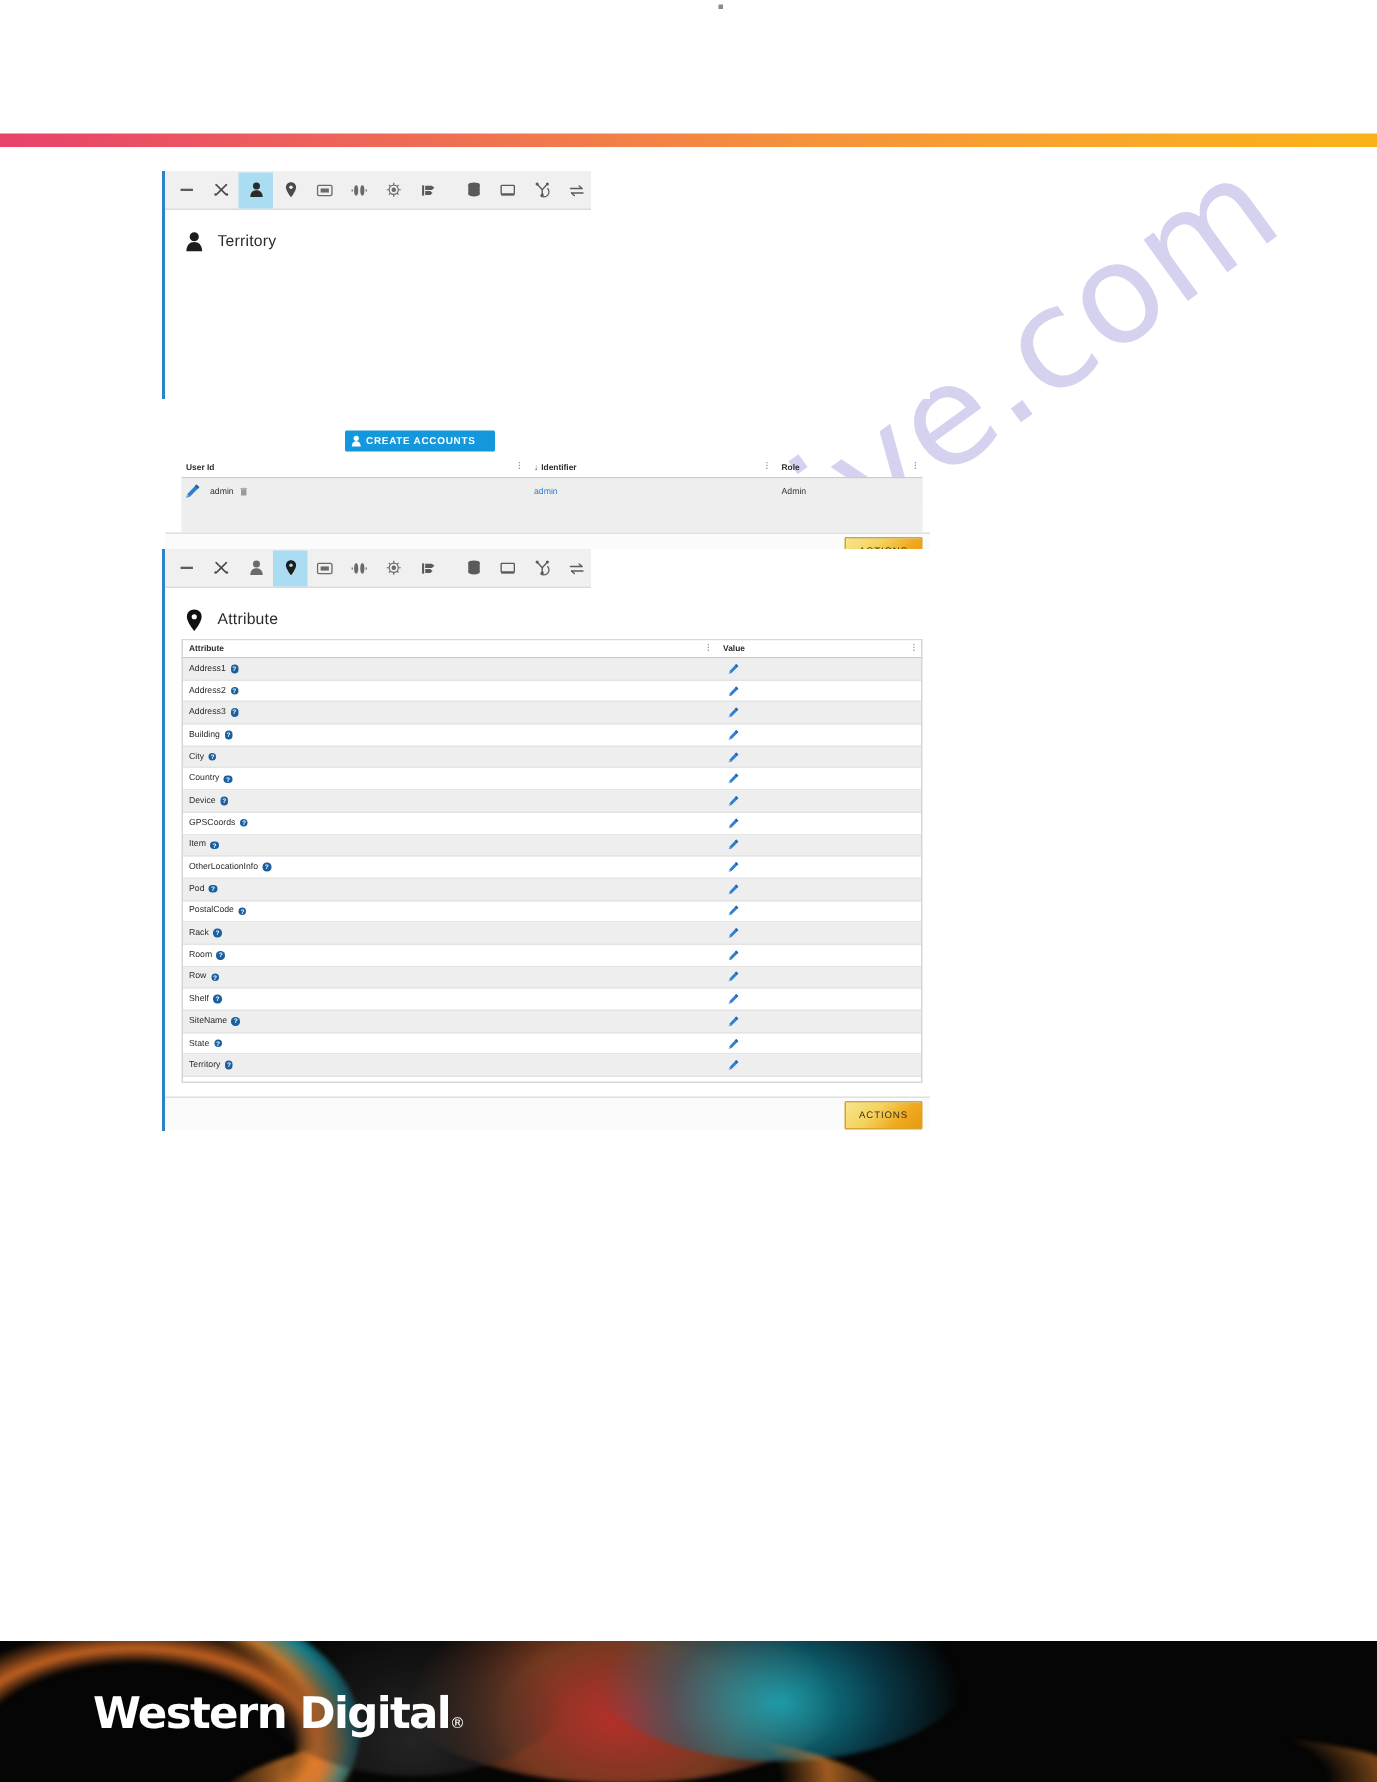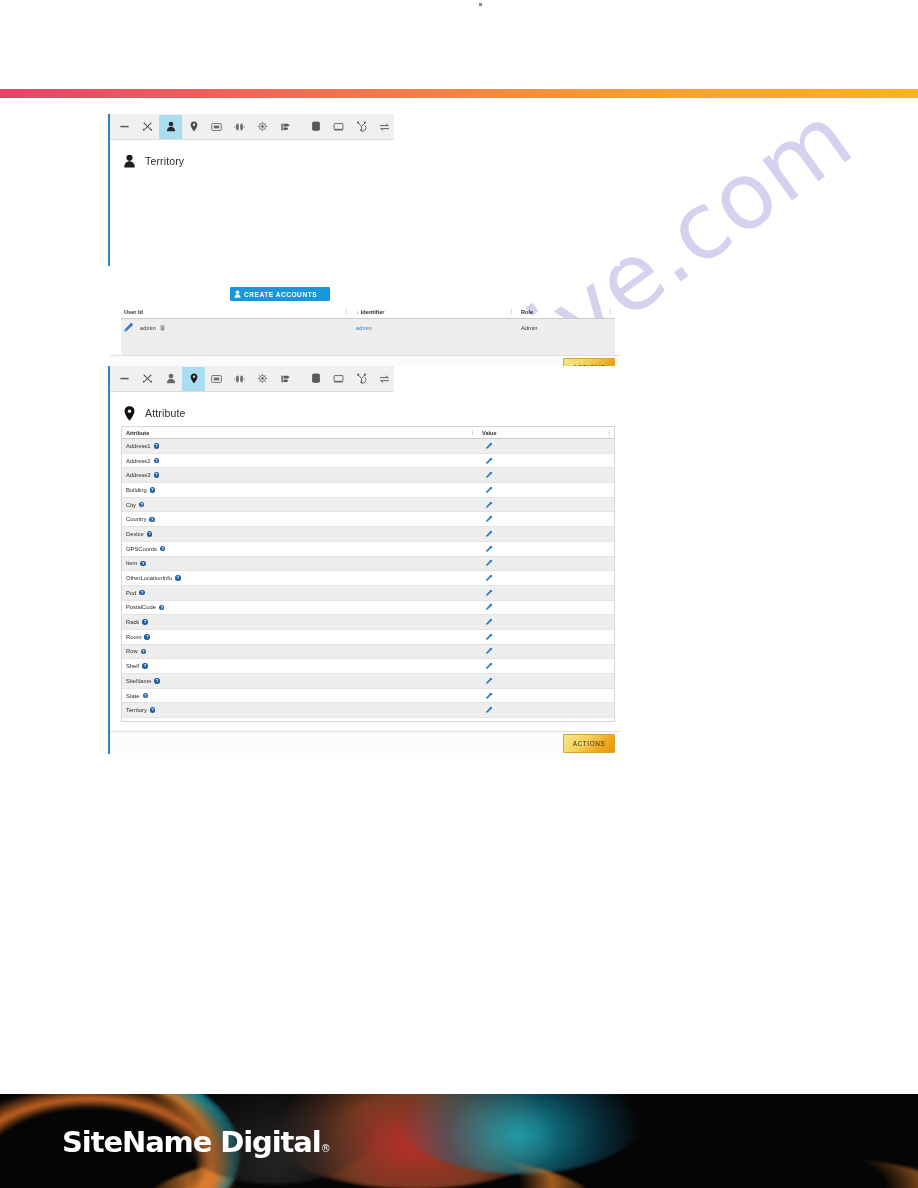--- a/index.html
+++ b/index.html
@@ -920,14 +920,14 @@
 <div class="brand-band">
   <div class="swirl" style="left:-120px; top:-40px; width:360px; height:200px; background: radial-gradient(ellipse at 50% 50%, rgba(0,0,0,0) 54%, rgba(232,140,50,0.85) 60%, rgba(20,170,190,0.75) 68%, rgba(0,0,0,0) 76%);"></div>
   <div class="swirl" style="left:-60px; top:-10px; width:300px; height:170px; background: radial-gradient(ellipse at 50% 50%, rgba(0,0,0,0) 50%, rgba(240,120,40,0.8) 58%, rgba(0,0,0,0) 70%);"></div>
   <div class="swirl" style="left:250px; top:-55px; width:330px; height:150px; background: radial-gradient(ellipse at 50% 70%, rgba(215,55,50,0.85) 0%, rgba(230,110,60,0.5) 34%, rgba(0,0,0,0) 62%);"></div>
   <div class="swirl" style="left:390px; top:-50px; width:260px; height:130px; background: radial-gradient(ellipse at 50% 70%, rgba(20,185,205,0.8) 0%, rgba(15,110,140,0.45) 40%, rgba(0,0,0,0) 66%);"></div>
   <div class="swirl" style="left:140px; top:55px; width:460px; height:120px; background: radial-gradient(ellipse at 50% 30%, rgba(0,0,0,0) 46%, rgba(225,130,45,0.7) 56%, rgba(0,0,0,0) 70%);"></div>
   <div class="swirl" style="left:560px; top:60px; width:420px; height:110px; background: radial-gradient(ellipse at 40% 30%, rgba(0,0,0,0) 44%, rgba(210,120,40,0.55) 54%, rgba(0,0,0,0) 68%);"></div>
   <div class="swirl" style="left:170px; top:-30px; width:210px; height:120px; background: radial-gradient(ellipse at 50% 80%, rgba(40,40,40,0.9) 0%, rgba(0,0,0,0) 70%);"></div>
 </div>
 <div class="brand-logo">
-  <span>SiteName Digital</span><span class="reg">®</span>
+  <span>Western Digital</span><span class="reg">®</span>
 </div>
 
 </body></html>

